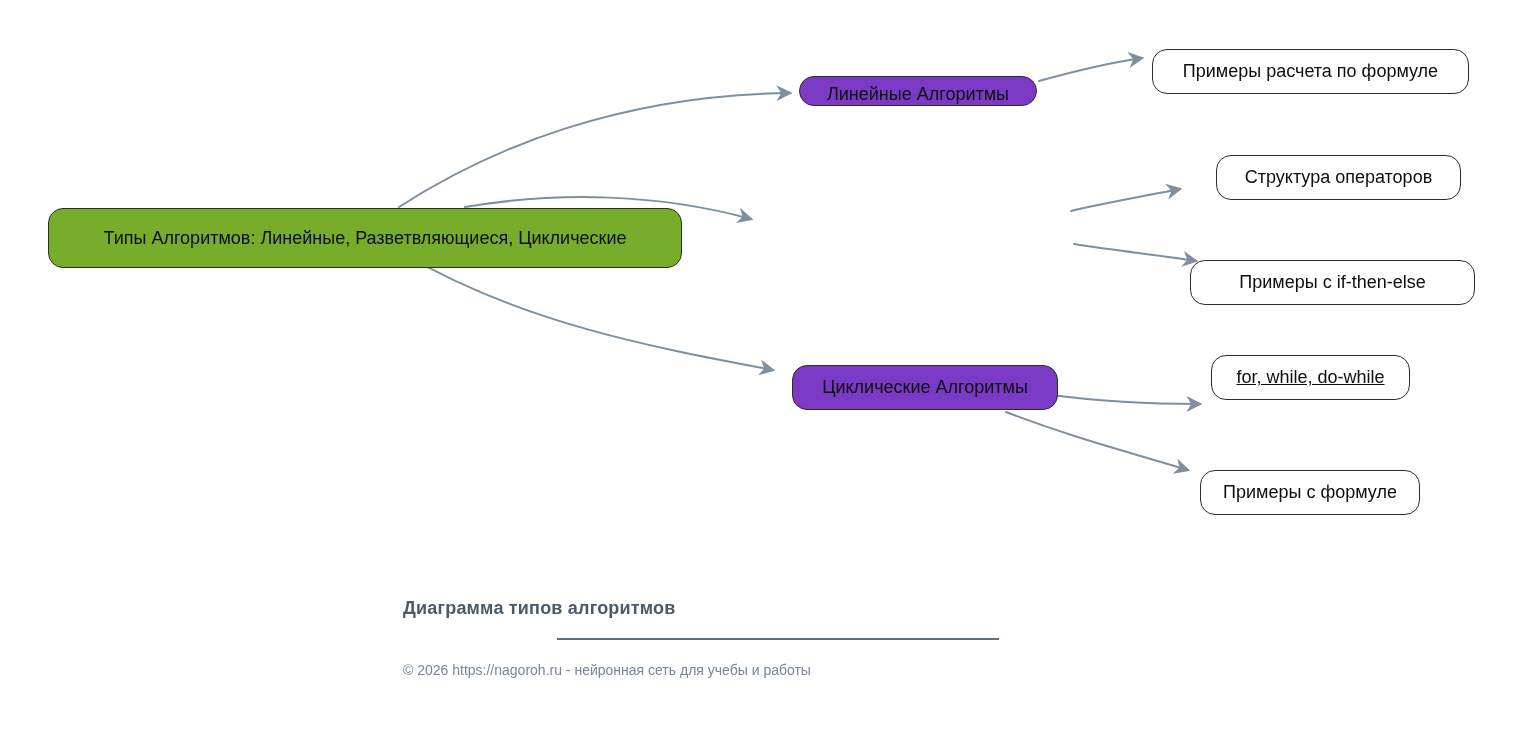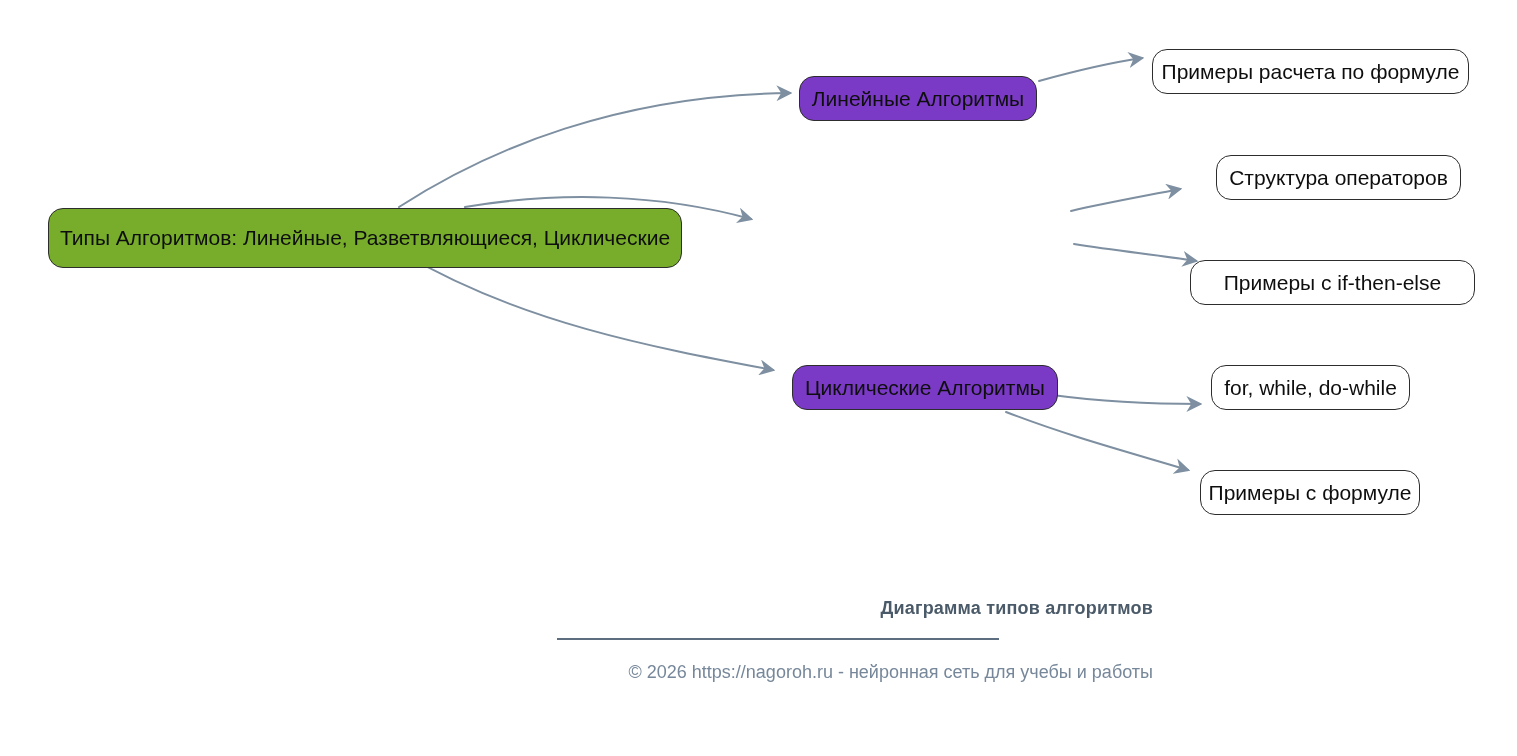--- a/index.html
+++ b/index.html
@@ -31,61 +31,61 @@
     fill: var(--edge, #7d8fa0);
   }
   .node {
     position: absolute;
     box-sizing: border-box;
     display: flex;
     align-items: center;
     justify-content: center;
     border: 1.5px solid var(--node-border, #2d2d2d);
     border-radius: 15px;
-    font-size: 21px;
+    font-size: 18px;
     color: #0e0e0e;
     white-space: nowrap;
     padding: 0 26px;
   }
   .node-root   { background: var(--root-fill, #77ad2b); }
   .node-branch { background: var(--branch-fill, #7a3ac5); }
   .node-leaf   { background: var(--leaf-fill, #ffffff); }
 
   #node-root      { left: 48px;   top: 208px; width: 634px; height: 60px; }
-  #node-linear    { left: 799px;  top: 76px;  width: 238px; height: 45px; }
+  #node-linear    { left: 799px;  top: 76px;  width: 238px; height: 30px; align-items: flex-end; }
   #node-branching { left: 763px;  top: 208px; width: 310px; height: 45px; }
   #node-cyclic    { left: 784px;  top: 365px; width: 266px; height: 45px; margin-left: 8px; }
   #node-leaf-0    { left: 1152px; top: 49px;  width: 317px; height: 45px; }
   #node-leaf-1    { left: 1188px; top: 155px; width: 245px; height: 45px; margin-left: 28px; }
   #node-leaf-2    { left: 1190px; top: 260px; width: 285px; height: 45px; }
-  #node-leaf-3    { left: 1211px; top: 365px; width: 199px; height: 45px; }
+  #node-leaf-3    { left: 1211px; top: 355px; width: 199px; height: 45px; text-decoration: underline; }
   #node-leaf-4    { left: 1200px; top: 470px; width: 220px; height: 45px; }
 
   #footer {
     position: absolute;
     left: 403px;
     top: 598px;
     width: 750px;
-    text-align: right;
+    text-align: left;
   }
   #footer-title {
     font-size: 18px;
     font-weight: bold;
     color: var(--footer-title, #4a5a68);
     letter-spacing: 0.2px;
   }
   #footer-divider {
     width: 442px;
     height: 0;
     border-top: 2px solid var(--footer-divider, #5d6e80);
     margin: 19px auto 0 auto;
   }
   #footer-copyright {
     margin-top: 22px;
-    font-size: 18px;
+    font-size: 14px;
     color: var(--footer-text, #76879a);
   }
 </style>
 </head>
 <body>
 
 <div id="canvas">
 
   <svg id="edges" viewBox="0 0 1517 756" xmlns="http://www.w3.org/2000/svg">
     <defs>

